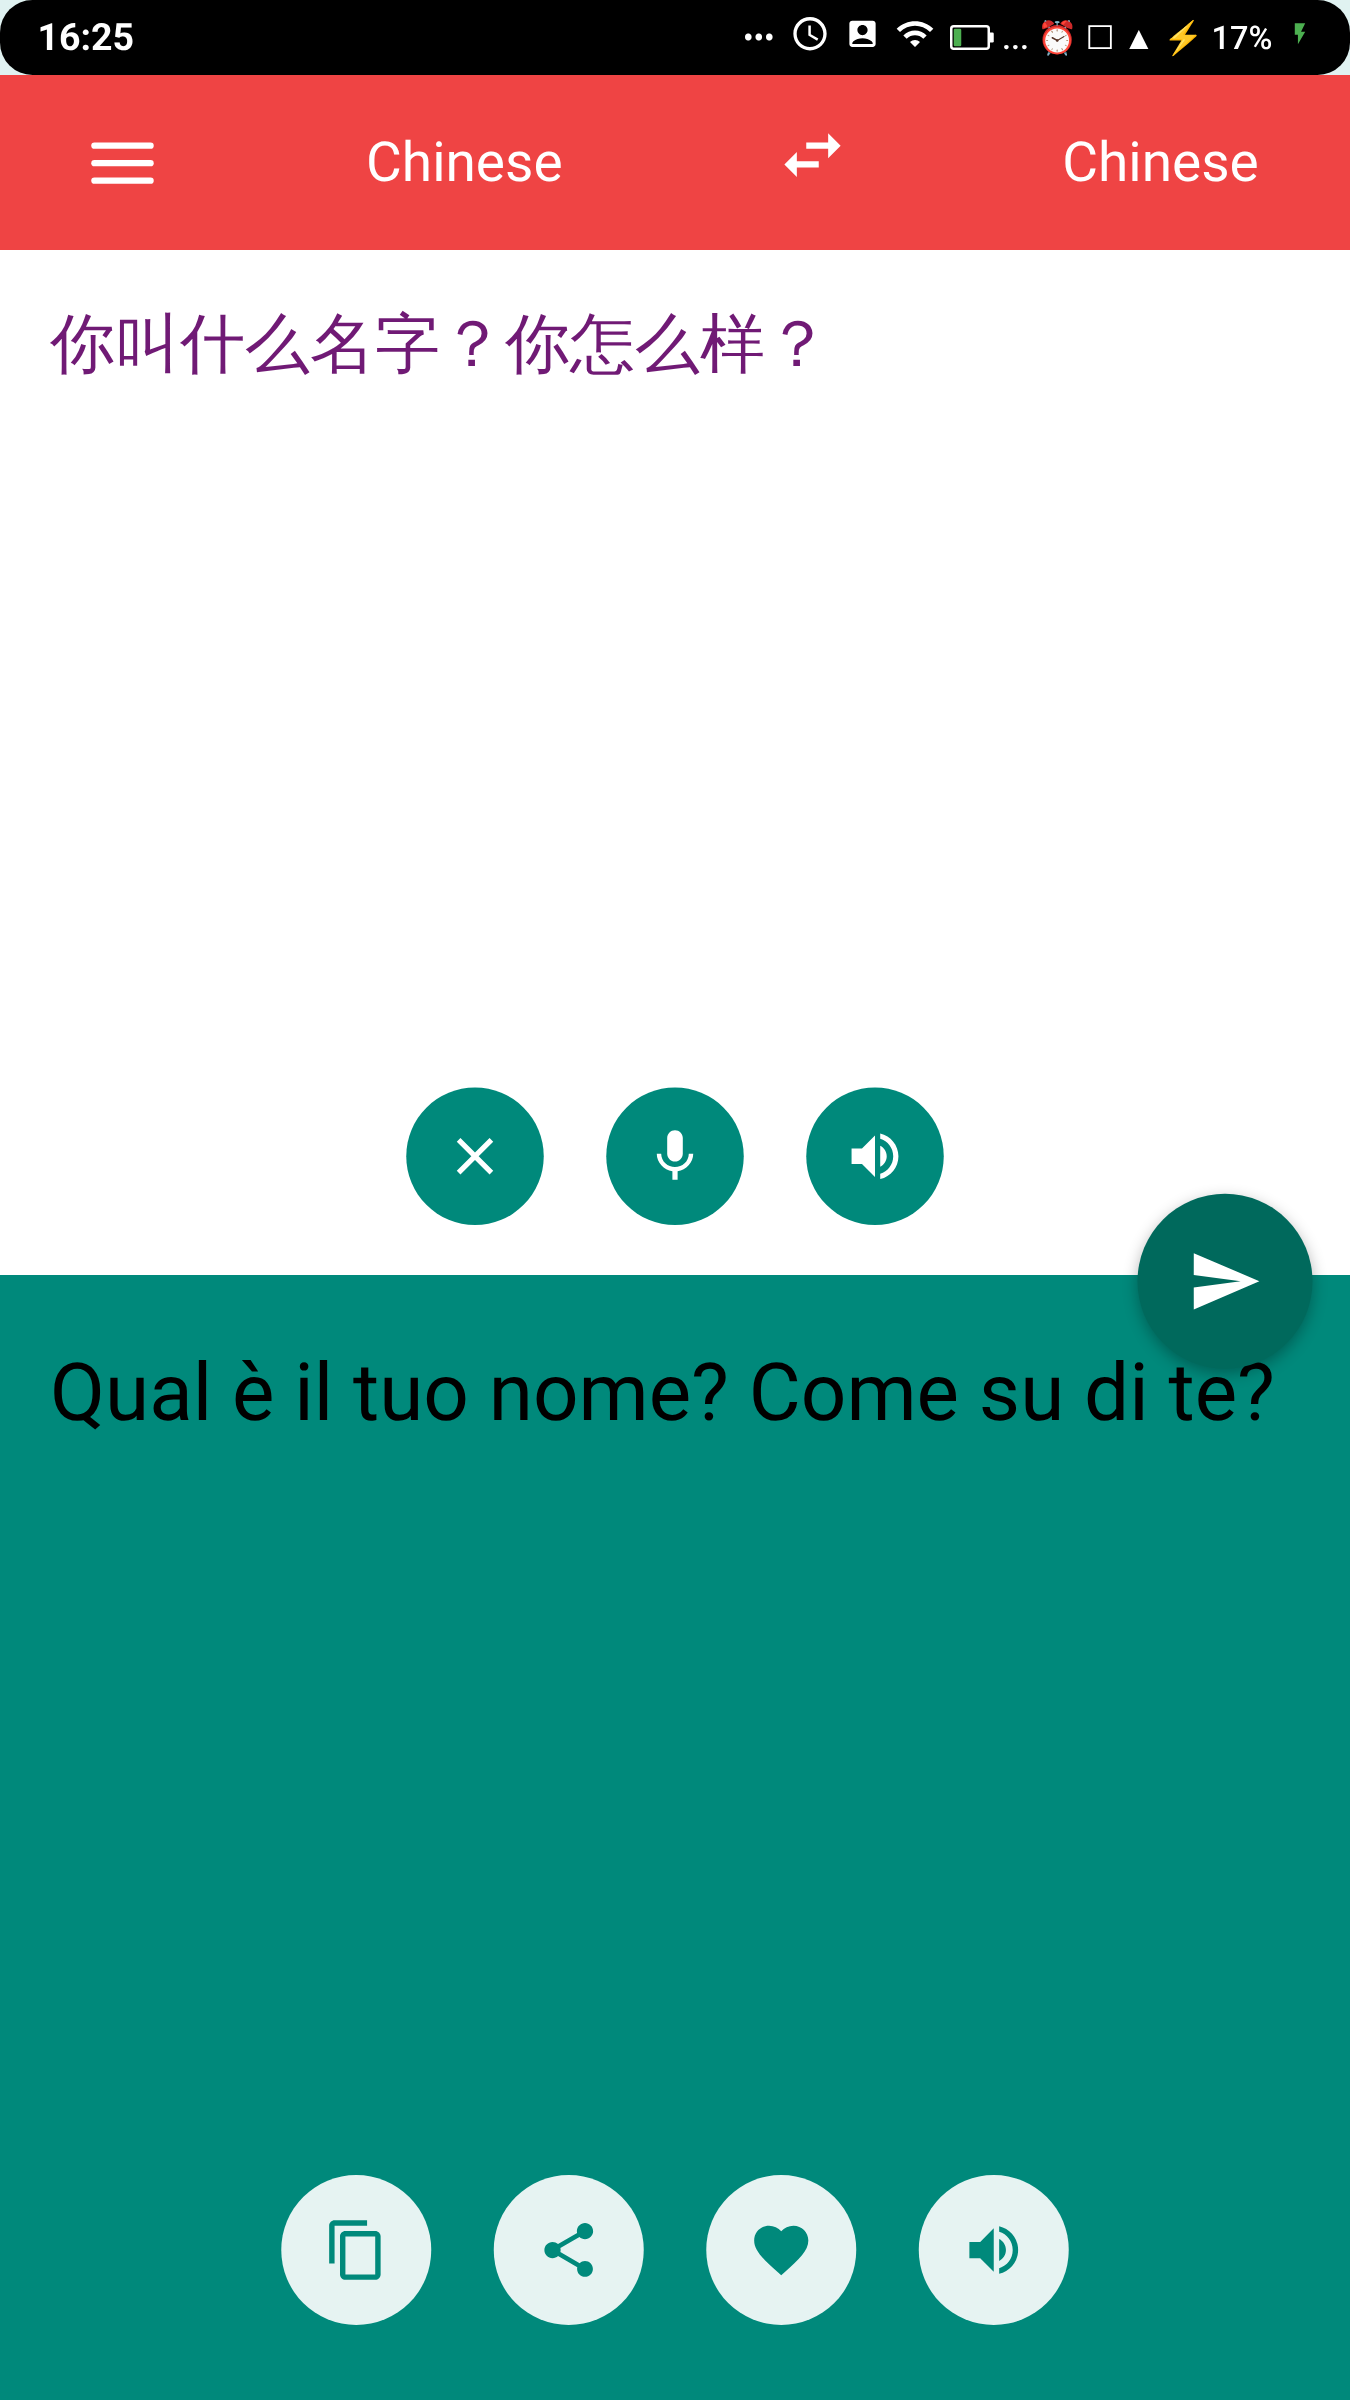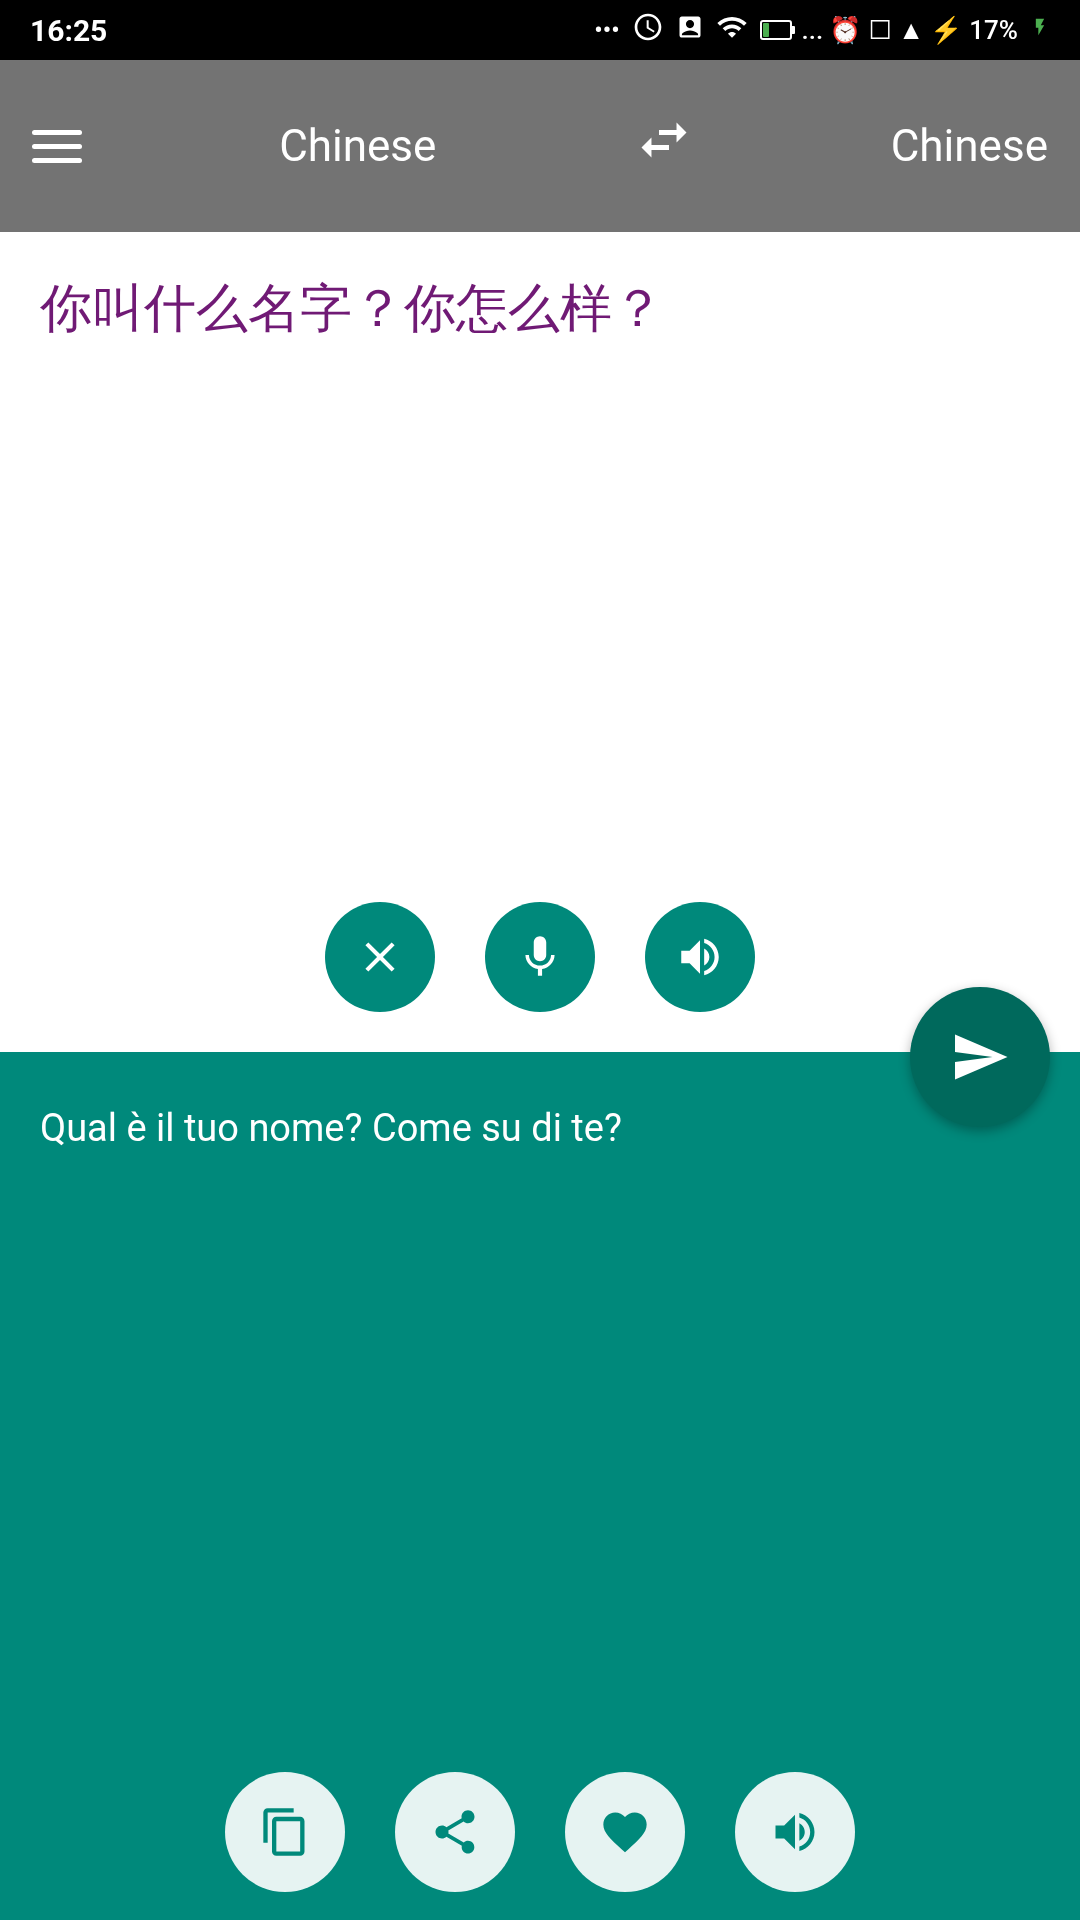--- a/index.html
+++ b/index.html
@@ -22,43 +22,44 @@
       width: 100%;
       height: 60px;
       background: #000;
       display: flex;
       align-items: center;
       justify-content: space-between;
       padding: 0 30px;
       color: white;
       font-size: 28px;
       font-weight: 500;
+      border-radius: 26px;
     }
 
     .status-time {
       font-size: 30px;
       font-weight: bold;
     }
 
     .status-icons {
       display: flex;
       align-items: center;
       gap: 12px;
       font-size: 24px;
     }
 
     
     .toolbar {
       width: 100%;
-      height: 172px;
-      background: #737373;
+      height: 140px;
+      background: #ef4444;
       display: flex;
       align-items: center;
       justify-content: space-between;
-      padding: 0 32px;
+      padding: 0 73px;
     }
 
     .toolbar-menu {
       display: flex;
       flex-direction: column;
       gap: 9px;
       cursor: pointer;
     }
 
     .toolbar-menu span {
@@ -160,22 +161,22 @@
     .translation-panel {
       background: #00897b;
       flex: 1;
       padding: 50px 40px 40px 40px;
       position: relative;
       display: flex;
       flex-direction: column;
     }
 
     .translation-text {
-      font-size: 38px;
-      color: #ffffff;
+      font-size: 64px;
+      color: #000000;
       line-height: 1.4;
       flex: 1;
     }
 
     .translation-actions {
       display: flex;
       justify-content: center;
       gap: 50px;
       padding: 30px 0 20px 0;
     }

